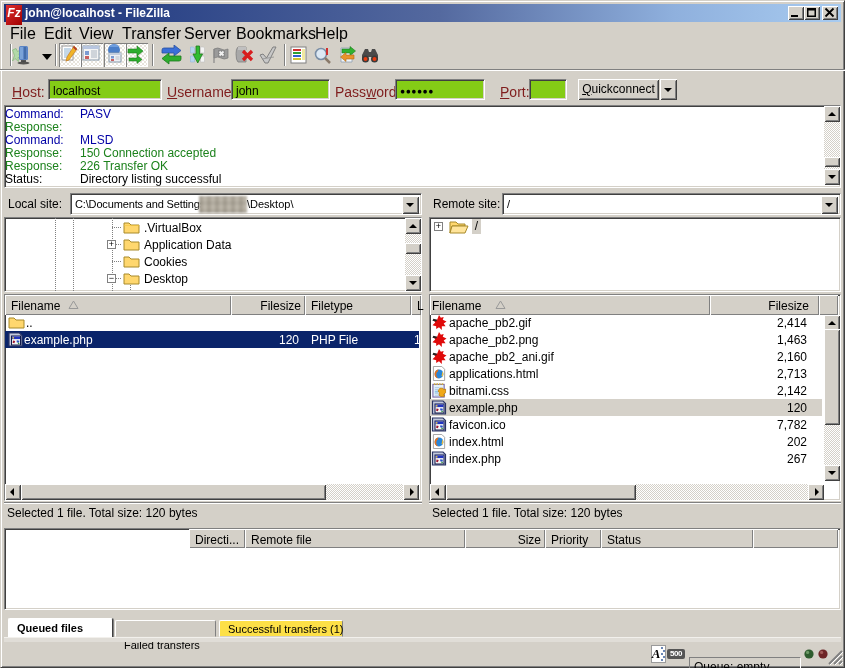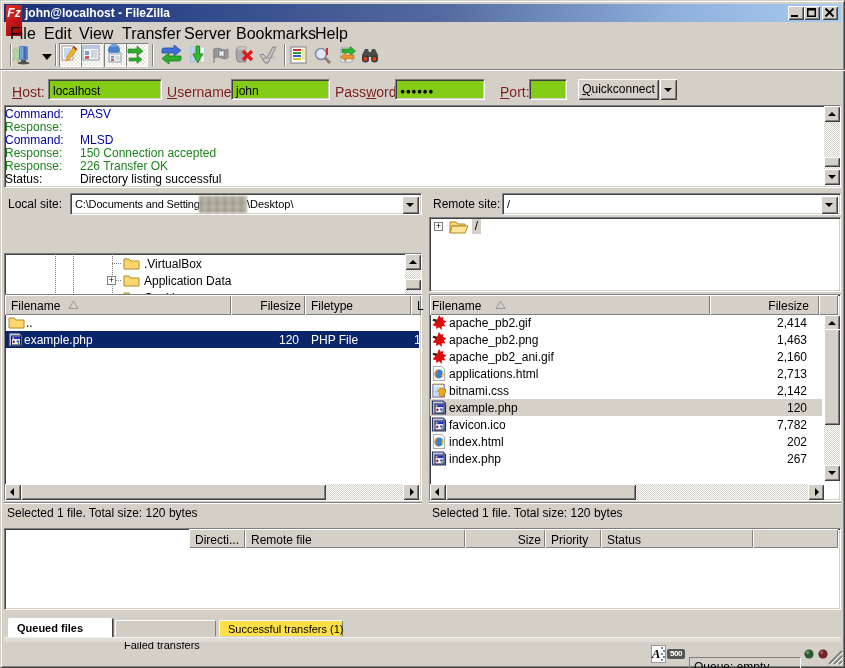--- a/index.html
+++ b/index.html
@@ -18,21 +18,21 @@
   border:1px solid;
   border-color:#d4d0c8 #404040 #404040 #d4d0c8;
   box-shadow: inset 1px 1px 0 #ffffff, inset -1px -1px 0 #808080;
 }
 
 .titlebar {
   left:4px; top:4px; width:837px; height:18px;
   background:linear-gradient(to right,#1e3178,#2c4487 18%,#54699f 52%,#8fb0dd 80%,#a8cbf0);
   color:#fff; font-weight:bold; font-size:12px;
 }
-.fzicon { position:absolute; left:2px; top:1px; width:16px; height:31px;
+.fzicon { position:absolute; left:2px; top:1px; width:16px; height:20px;
   background:linear-gradient(135deg,#e03030,#a00000);
   color:#fff; font-weight:bold; font-style:italic; font-size:12px;
   text-align:center; line-height:16px; }
 .titletext { position:absolute; left:21px; top:2px; }
 .tbtn { position:absolute; top:2px; width:16px; height:14px;
   background:#d4d0c8;
   box-shadow: inset 1px 1px 0 #fff, inset -1px -1px 0 #404040, inset 2px 2px 0 #d4d0c8, inset -2px -2px 0 #808080;
   font-size:9px; text-align:center; line-height:13px; color:#000; font-weight:bold;
 }
 
@@ -298,21 +298,21 @@
   <div class="combo" style="left:66px; top:2px; width:352px;">
     <span style="position:absolute; left:4px; top:4px; letter-spacing:-0.15px;">C:\Documents and Settings</span>
     <span style="position:absolute; left:128px; top:2px; width:48px; height:17px; background:repeating-linear-gradient(90deg,#c9c5bd 0 4px,#dedbd4 4px 8px),repeating-linear-gradient(0deg,#ccc8c0 0 4px,#d8d4cc 4px 8px); background-blend-mode:multiply; filter:blur(1px);"></span>
     <span style="position:absolute; left:176px; top:4px;">\Desktop\</span>
     <div class="combobtn">
         <span class="darr" style="left:4px; top:7px;"></span>
       </div>
   </div>
 </div>
 
-<div class="abs sunken" style="left:4px; top:217px; width:418px; height:75px; overflow:hidden;margin-top:36px;" id="ltree">
+<div class="abs sunken" style="left:4px; top:217px; width:418px; height:75px; overflow:hidden;" id="ltree">
   <div class="dotv" style="left:50px; top:0; height:75px;"></div>
   <div class="dotv" style="left:68px; top:0; height:75px;"></div>
   <div class="dotv" style="left:107px; top:0; height:75px;"></div>
   <div class="dotv" style="left:125px; top:61px; height:14px;"></div>
   <div class="doth" style="left:107px; top:9px; width:10px;"></div>
   <div class="doth" style="left:107px; top:26px; width:10px;"></div>
   <div class="doth" style="left:107px; top:43px; width:10px;"></div>
   <div class="doth" style="left:107px; top:60px; width:10px;"></div>
   <svg class="abs" style="left:118px; top:2px;" width="17" height="14" viewBox="0 0 17 14">
       <path d="M1 3 h5 l2 2 h8 v8 h-15 Z" fill="#ffd76e" stroke="#a88a2a" stroke-width="1"></path>

